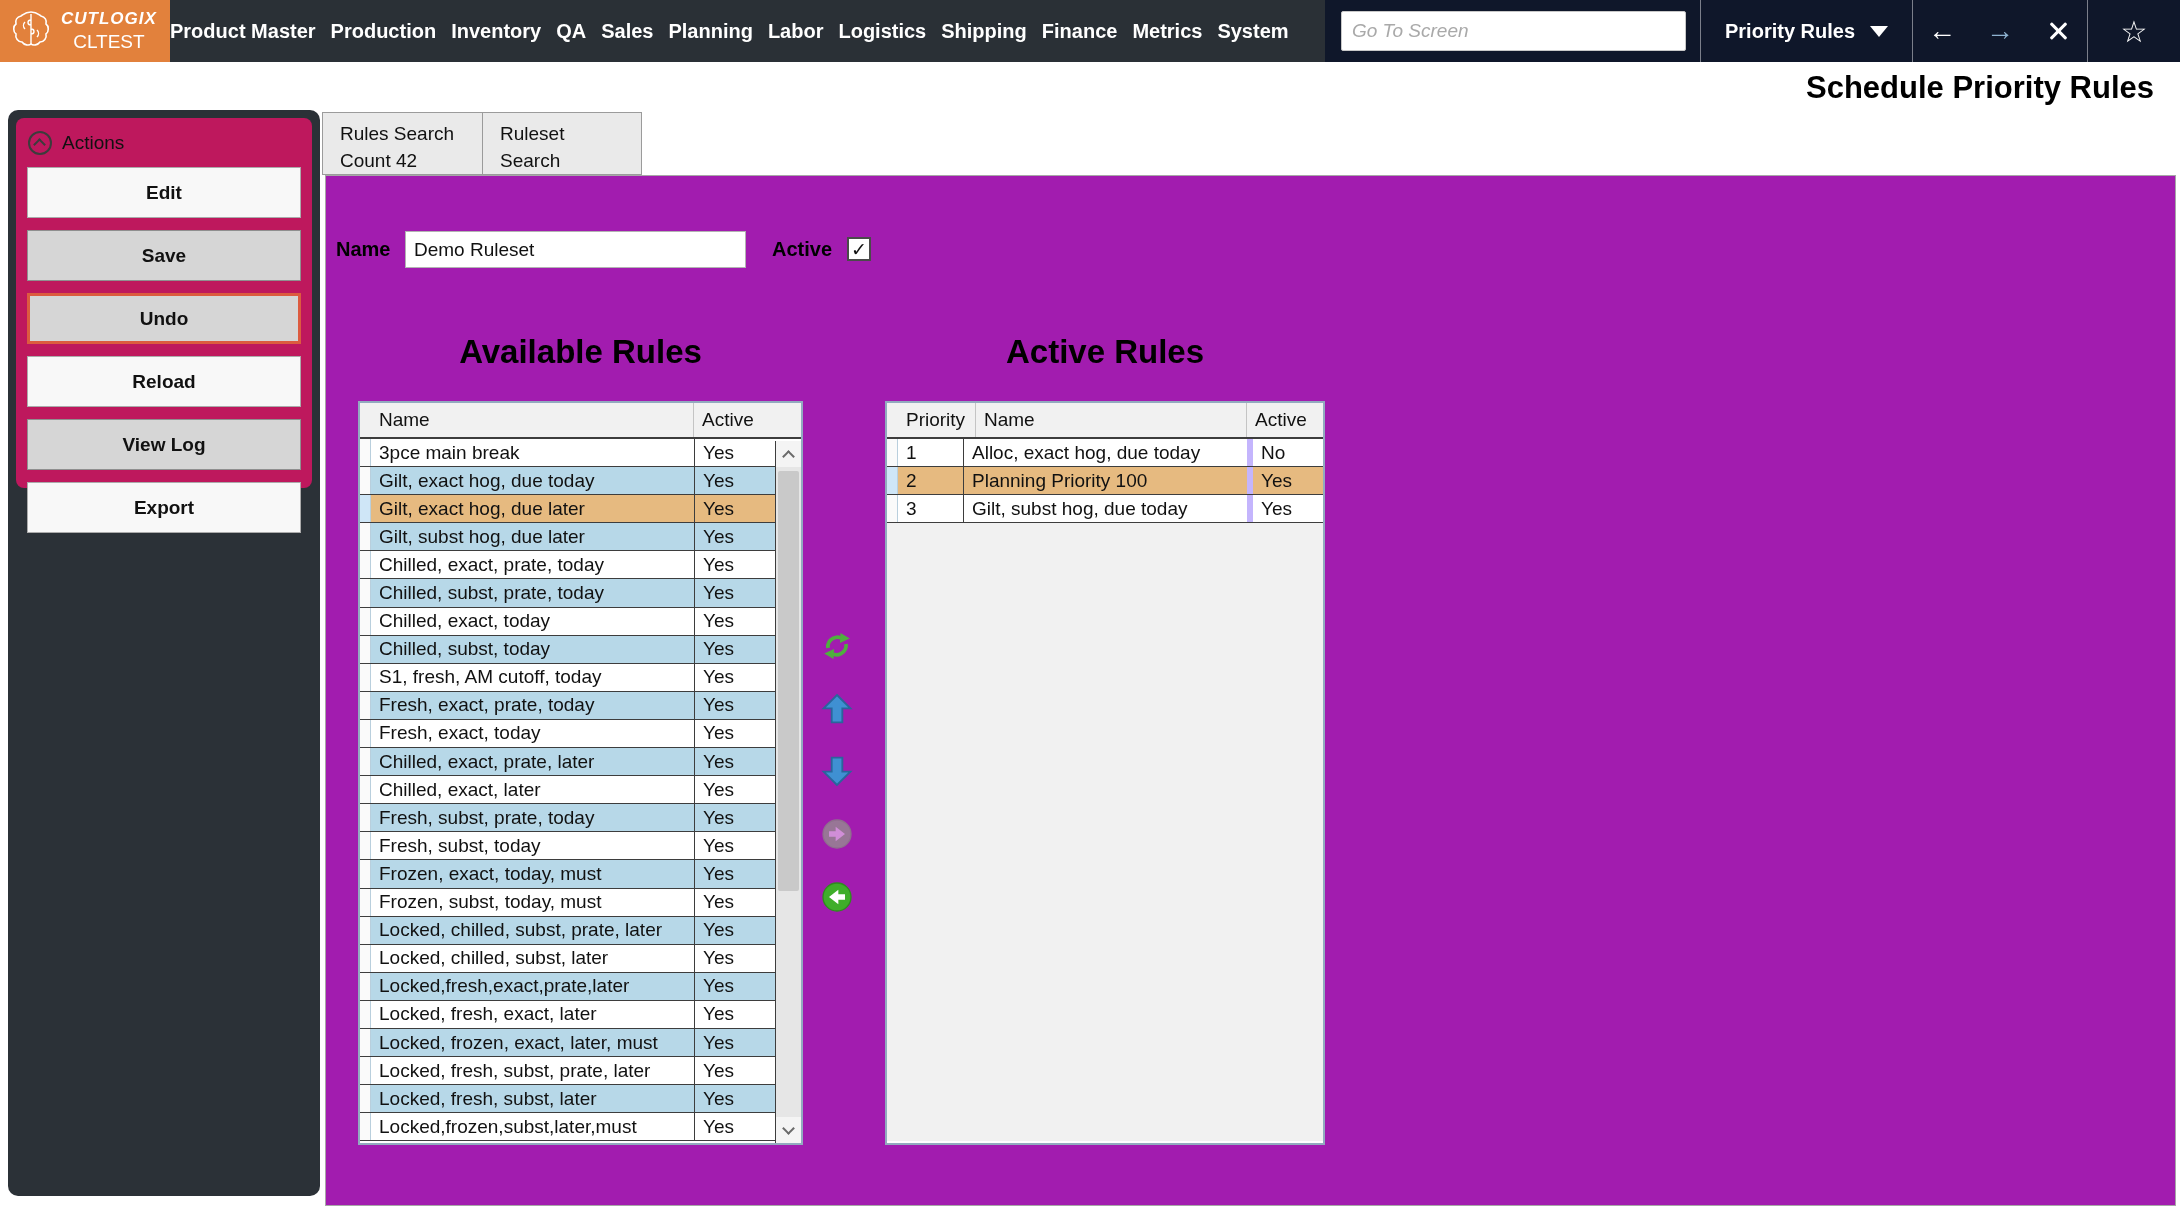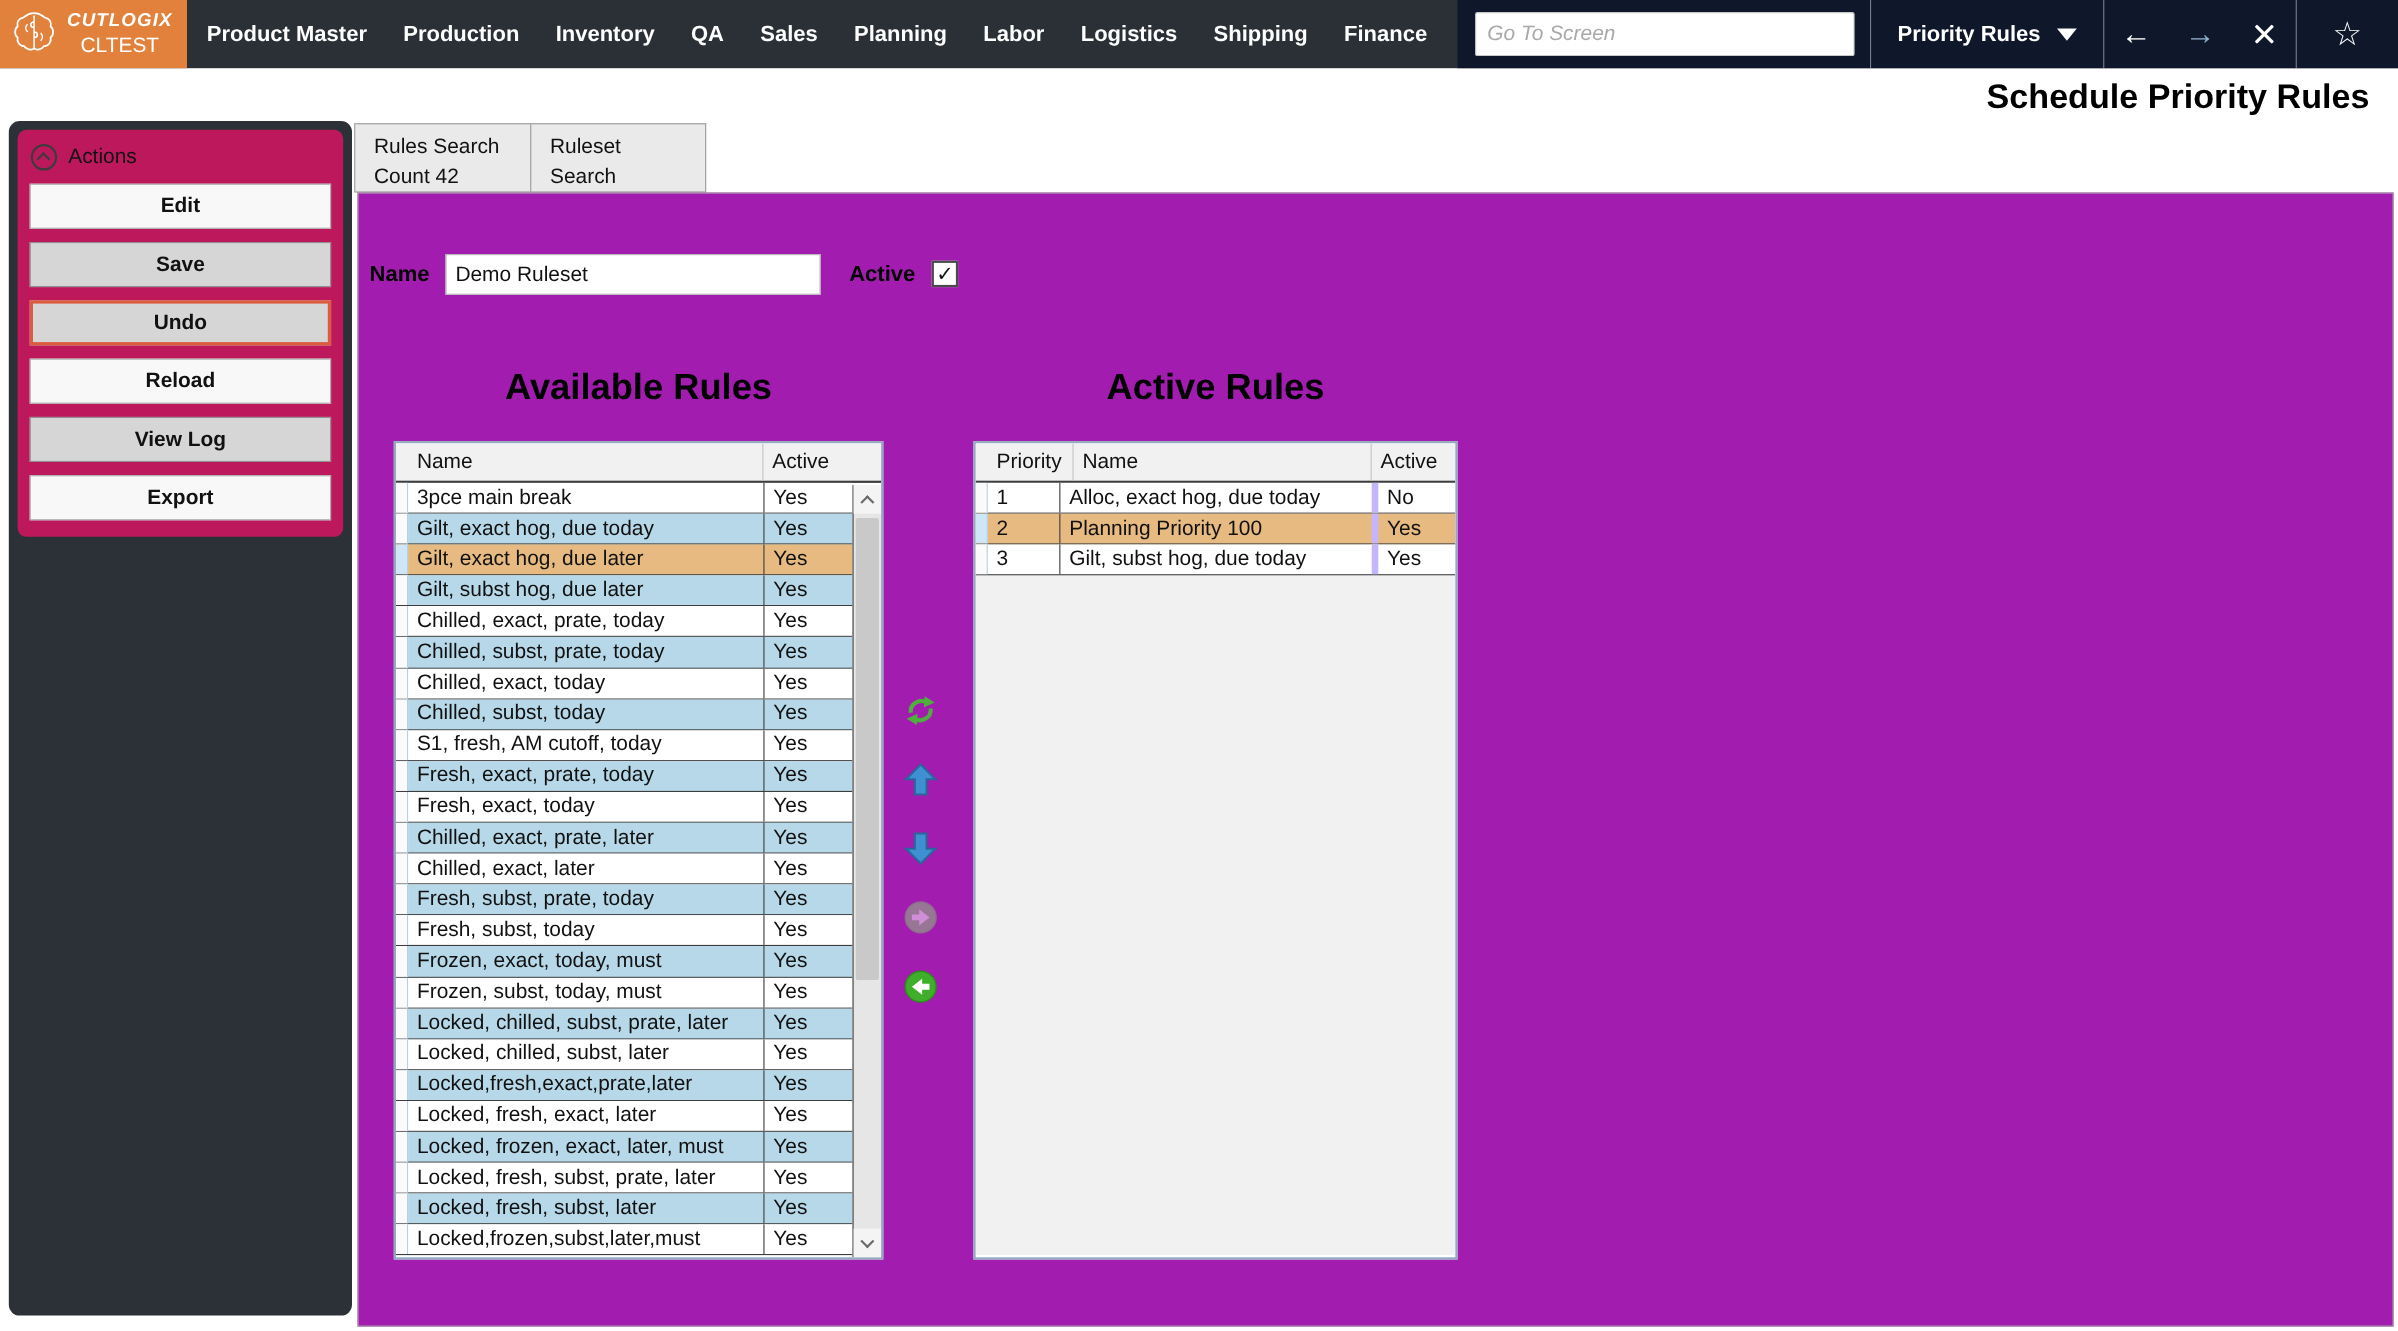--- a/index.html
+++ b/index.html
@@ -5,21 +5,21 @@
   * { box-sizing: border-box; margin: 0; padding: 0; }
   body { font-family: "Liberation Sans", "DejaVu Sans", sans-serif; background: #ffffff; }
   .root { position: relative; width: 2180px; height: 1210px; background: #fff; overflow: hidden; }
 
   
   .navbar { position: absolute; left:0; top:0; width:2180px; height:62px; background:#2a3036; display:flex; align-items:center; }
   .logo { width:170px; height:62px; background:#e2813c; display:flex; align-items:center; gap:9px; padding-left:10px; flex:0 0 auto; }
   .logo-text { color:#fff; text-align:center; }
   .logo-brand { font-size:17px; font-weight:bold; font-style:italic; letter-spacing:1px; }
   .logo-env { font-size:19px; margin-top:2px; }
-  .nav-menu { display:flex; gap:33px; margin-left:18px; }
+  .nav-menu { display:flex; gap:15px; }
   .nav-item { color:#fff; font-size:20px; font-weight:bold; white-space:nowrap; cursor:default; }
   .nav-right { position:absolute; right:0; top:0; height:62px; width:855px; background:#0f172a; display:flex; align-items:center; }
   .goto-input { margin-left:16px; width:345px; height:40px; border:1px solid #c8c8c8; border-radius:2px; background:#fff; font-size:19px; font-style:italic; color:#333; padding:0 10px; font-family:inherit; }
   .goto-input::placeholder { color:#a9a9a9; font-style:italic; }
   .nav-sep { width:1px; height:62px; background:rgba(255,255,255,0.45); margin-left:14px; }
   .screen-select { display:flex; align-items:center; gap:15px; padding:0 24px; height:62px; cursor:default; }
   .screen-select-label { color:#fff; font-size:20px; font-weight:bold; }
   .tri-down { width:0; height:0; border-left:9px solid transparent; border-right:9px solid transparent; border-top:11px solid #fff; }
   .nav-btn { width:58px; height:62px; display:flex; align-items:center; justify-content:center; font-size:28px; color:#fff; }
   .nav-btn.dim { color:#8fb3d1; }
@@ -33,21 +33,21 @@
 
   
   .sidebar { position:absolute; left:8px; top:110px; width:312px; height:1086px; background:#2b3137; border-radius:10px; }
   .actions-panel { position:absolute; left:8px; top:8px; width:296px; height:370px; background:#be185d; border-radius:8px; }
   .actions-header { display:flex; align-items:center; gap:10px; padding:13px 0 0 12px; }
   .circle-chev { width:24px; height:24px; border:2px solid #3c3c3c; border-radius:50%; position:relative; }
   .chev { display:block; width:9px; height:9px; border-left:2px solid #555; border-top:2px solid #555; }
   .chev-up { transform:rotate(45deg); position:absolute; left:5px; top:7px; border-color:#3c3c3c; }
   .actions-title { font-size:19px; color:#111; }
   .actions-buttons { margin-top:12px; display:flex; flex-direction:column; align-items:center; gap:12px; }
-  .action-btn { width:274px; height:41px; font-size:19px; font-weight:bold; color:#111; display:flex; align-items:center; justify-content:center; cursor:default; }
+  .action-btn { width:274px; height:51px; font-size:19px; font-weight:bold; color:#111; display:flex; align-items:center; justify-content:center; cursor:default; }
   .action-btn.light { background:#f8f8f8; border:1px solid #ababab; }
   .action-btn.gray { background:#d6d6d6; border:1px solid #8f8f8f; }
   .action-btn.highlighted { border:3px solid #dc5b3f; }
 
   
   .tab { position:absolute; background:#eaeaea; border:1px solid #9b9b9b; font-size:19px; line-height:1.4; padding:8px 17px; color:#111; z-index:2; }
   .tab-1 { left:322px; top:112px; width:161px; height:63px; }
   .tab-2 { left:482px; top:112px; width:160px; height:63px; }
   .tab-active { left:641px; top:108px; width:222px; height:69px; background:#fff; border-bottom:none; z-index:4; padding-top:10px; }
   .tab-line1 { display:flex; align-items:center; gap:14px; }

